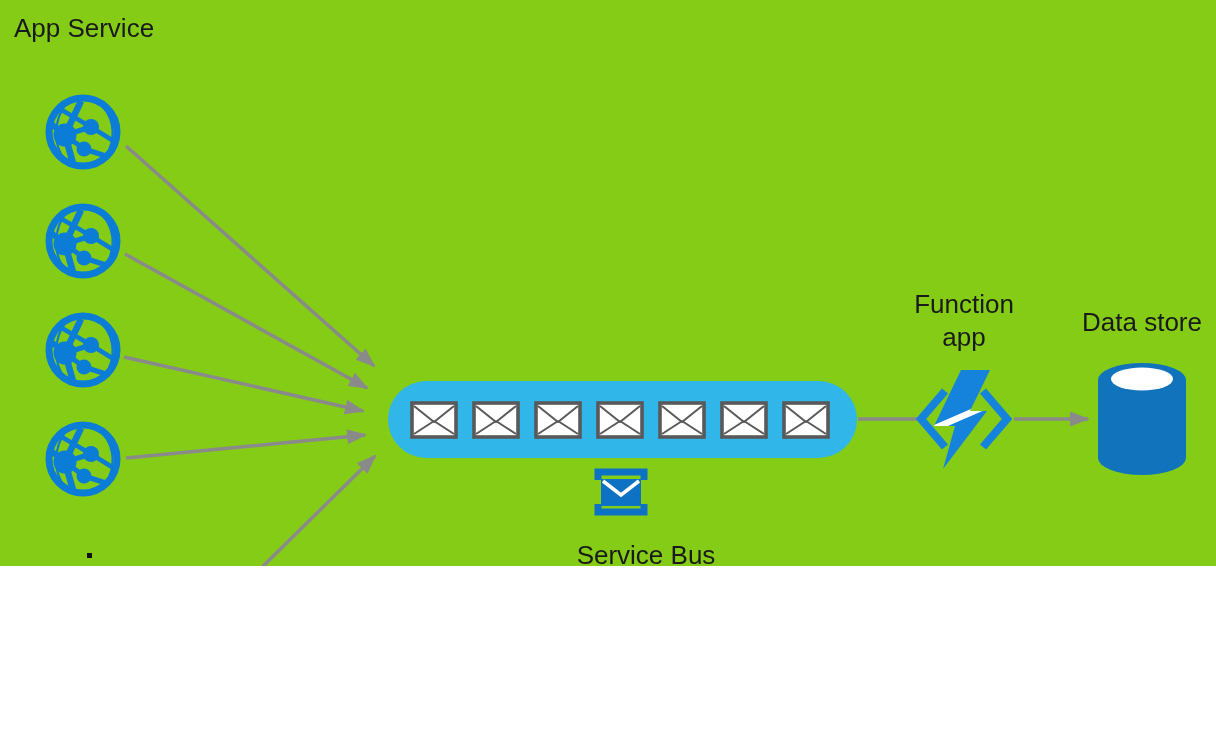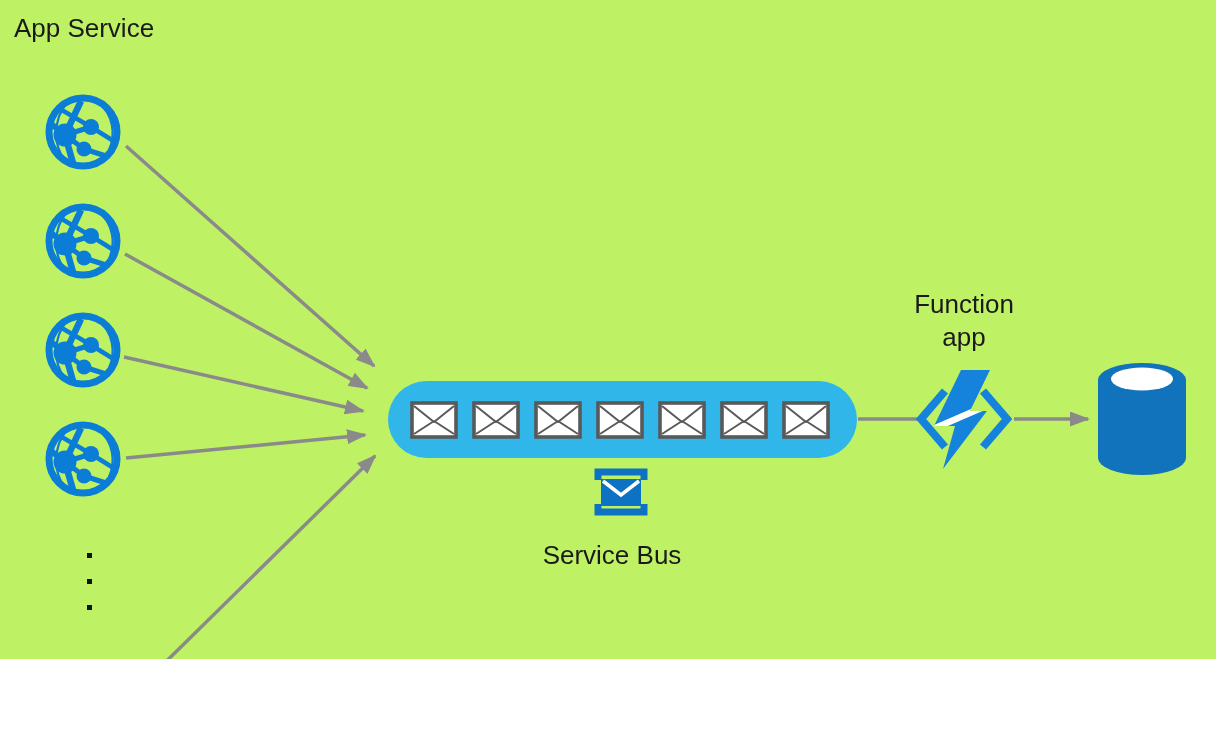--- a/index.html
+++ b/index.html
@@ -1,17 +1,17 @@
 <!DOCTYPE html>
 <html style="--c-globe: #0b7dd7; --c-cyan: #30b6e9; --c-sb: #0e72c4; --c-fn: #1583dc; --c-ds: #1173bb; --c-arrow: #8a8a8a; --c-env: #595959; --c-text: #1a1a1a;"><head>
 <meta charset="utf-8">
 <style>
   html,body { margin:0; padding:0; background:#ffffff; }
   #canvas {
-    position:relative; width:1216px; height:659px; background:#bef264;
+    position:relative; width:1216px; height:566px; background:#84cc16;
     font-family:"Liberation Sans", sans-serif; color:var(--c-text,#1a1a1a);
     overflow:hidden;
   }
   .label {
     position:absolute; text-align:center; font-size:26px; line-height:33px;
     color:var(--c-text,#1a1a1a); letter-spacing:0;
   }
   .globe { position:absolute; width:78px; height:78px; color:var(--c-globe,#0b7dd7); }
   #arrow-layer { position:absolute; left:0; top:0; }
   .arrow { stroke:var(--c-arrow,#8a8a8a); stroke-width:3.5px; }
@@ -124,41 +124,44 @@
       </svg>
     </div>
 
   <svg id="sb-icon" viewBox="0 0 58 58">
     <path d="M6,17 L6,9 L52,9 L52,17" fill="none" stroke="currentColor" stroke-width="7"></path>
     <path d="M6,41 L6,49 L52,49 L52,41" fill="none" stroke="currentColor" stroke-width="7"></path>
     <rect x="9" y="16" width="40" height="27" fill="currentColor"></rect>
     <path d="M11,18 L29,32 L47,18" fill="none" stroke="#ffffff" stroke-width="3.5"></path>
   </svg>
 
-  <div class="label" style="left:528px; top:539px; width:168px;">
+  <div class="label" style="left:562px; top:539px; width:168px;">
     <div>Service Bus</div>
   </div>
 
   <div class="label" style="left:900px; top:288px; width:128px;">
     <div>Function</div>
     <div>app</div>
   </div>
 
   <svg id="fn-icon" viewBox="0 0 104 106">
     <defs>
       <clipPath id="boltClip">
         <polygon points="51,6 80,6 60,47 77,47 33,105 45,62 24,62"></polygon>
       </clipPath>
     </defs>
     <polyline points="35,27 11,55 35,83" fill="none" stroke="currentColor" stroke-width="8"></polyline>
     <polyline points="73,27 97,55 73,83" fill="none" stroke="currentColor" stroke-width="8"></polyline>
     <polygon points="51,6 80,6 60,47 77,47 33,105 45,62 24,62" fill="currentColor"></polygon>
     <line x1="16" y1="68" x2="90" y2="36" stroke="#ffffff" stroke-width="6.5" clip-path="url(#boltClip)"></line>
   </svg>
 
+  <div class="label" style="left:1071px; top:306px; width:142px;">
+    <div>Data store</div>
+  </div>
 
   <svg id="ds-icon" viewBox="0 0 92 118">
     <ellipse cx="46" cy="97" rx="44" ry="17" fill="currentColor"></ellipse>
     <rect x="2" y="19" width="88" height="78" fill="currentColor"></rect>
     <ellipse cx="46" cy="19" rx="44" ry="17" fill="currentColor"></ellipse>
     <ellipse cx="46" cy="18" rx="31" ry="11.5" fill="#ffffff"></ellipse>
   </svg>
 
 </div>
 

